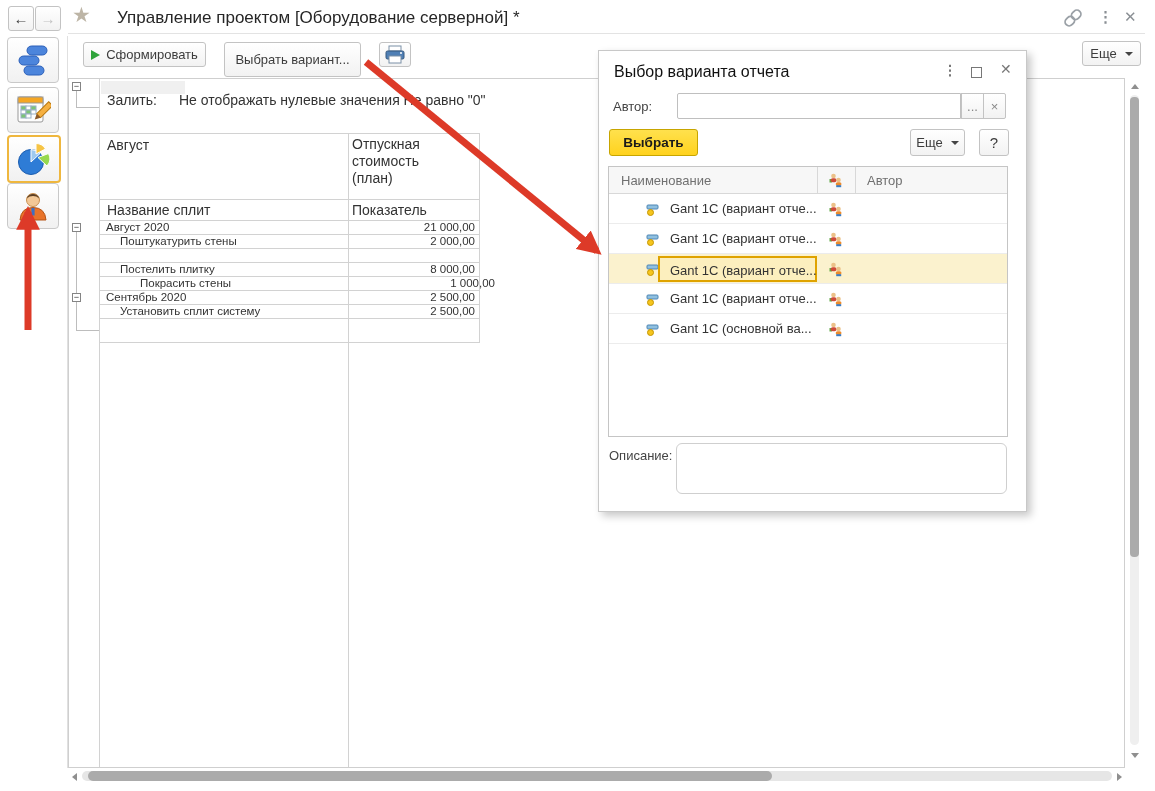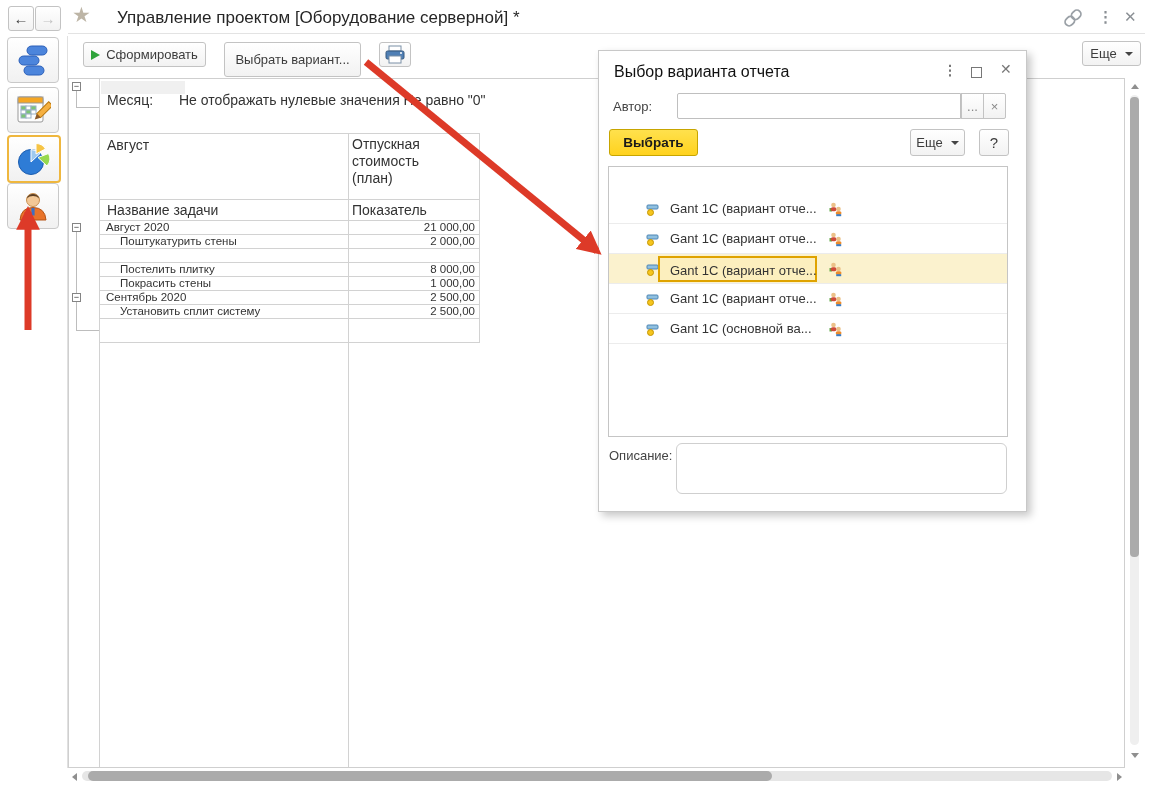--- a/index.html
+++ b/index.html
@@ -153,41 +153,41 @@
     <div class="line" style="left:30px;top:155px;width:381px;height:1px;"></div>
     <div class="line" style="left:30px;top:169px;width:381px;height:1px;"></div>
     <div class="line" style="left:30px;top:183px;width:381px;height:1px;"></div>
     <div class="line" style="left:30px;top:197px;width:381px;height:1px;"></div>
     <div class="line" style="left:30px;top:211px;width:381px;height:1px;"></div>
     <div class="line" style="left:30px;top:225px;width:381px;height:1px;"></div>
     <div class="line" style="left:30px;top:239px;width:381px;height:1px;"></div>
     <div class="line" style="left:30px;top:263px;width:381px;height:1px;"></div>
 
     <div class="abs" style="left:32px;top:2px;width:84px;height:13px;background:#f0f0f0;"></div>
-    <div class="rtxt" style="left:38px;top:13px;">Месяц:</div>
+    <div class="rtxt" style="left:38px;top:13px;">Залить:</div>
     <div class="rtxt" style="left:110px;top:13px;white-space:nowrap;">Не отображать нулевые значения Не равно "0"</div>
 
     <div class="rtxt" style="left:38px;top:58px;">Август</div>
     <div class="rtxt" style="left:283px;top:57px;width:104px;line-height:17px;">Отпускная стоимость (план)</div>
-    <div class="rtxt" style="left:38px;top:123px;">Название задачи</div>
+    <div class="rtxt" style="left:38px;top:123px;">Название сплит</div>
     <div class="rtxt" style="left:283px;top:123px;">Показатель</div>
 
     <div class="drow" style="top:141px;">
       <span class="dname" style="left:7px;">Август 2020</span>
       <span class="dval">21 000,00</span>
     </div>
     <div class="drow" style="top:155px;">
       <span class="dname" style="left:21px;">Поштукатурить стены</span>
       <span class="dval">2 000,00</span>
     </div>
     <div class="drow" style="top:183px;">
       <span class="dname" style="left:21px;">Постелить плитку</span>
       <span class="dval">8 000,00</span>
     </div>
-    <div class="drow" style="top:197px;">
+    <div class="drow" style="top:197px;margin-left:20px;">
       <span class="dname" style="left:21px;">Покрасить стены</span>
       <span class="dval">1 000,00</span>
     </div>
     <div class="drow" style="top:211px;">
       <span class="dname" style="left:7px;">Сентябрь 2020</span>
       <span class="dval">2 500,00</span>
     </div>
     <div class="drow" style="top:225px;">
       <span class="dname" style="left:21px;">Установить сплит систему</span>
       <span class="dval">2 500,00</span>
@@ -227,20 +227,34 @@
     </div>
     <div class="dlgbtn" style="left:311px;top:78px;width:55px;height:27px;">
       <span>Еще</span>
       <span class="caret"></span>
     </div>
     <div class="dlgbtn" style="left:380px;top:78px;width:30px;height:27px;font-size:15px;">
       <span>?</span>
     </div>
 
     <div class="abs" style="left:9px;top:115px;width:400px;height:271px;border:1px solid #c5c5c5;box-sizing:border-box;">
+      <div class="abs" style="left:0;top:0;width:398px;height:27px;background:#f7f7f7;border-bottom:1px solid #d8d8d8;box-sizing:border-box;">
+        <span class="abs" style="left:12px;top:6px;font-size:13px;color:#707070;">Наименование</span>
+        <svg class="abs" style="left:219px;top:5px;" width="16" height="16" viewBox="0 0 16 16">
+          <rect x="1.5" y="7" width="2.5" height="3.5" fill="#61a744"></rect>
+          <circle cx="5.5" cy="4" r="2.3" fill="#ebc188"></circle>
+          <rect x="2.7" y="6.3" width="5.8" height="4" rx="2" fill="#ce4a38"></rect>
+          <circle cx="10.5" cy="8" r="2.3" fill="#ebc188"></circle>
+          <rect x="7.7" y="10.3" width="5.8" height="3.6" rx="1.8" fill="#ec8b2d"></rect>
+          <rect x="8.2" y="13.2" width="5" height="2" fill="#3b7dc4"></rect>
+        </svg>
+        <span class="abs" style="left:258px;top:6px;font-size:13px;color:#707070;">Автор</span>
+        <div class="line" style="left:208px;top:0;width:1px;height:27px;background:#d8d8d8;"></div>
+        <div class="line" style="left:246px;top:0;width:1px;height:27px;background:#d8d8d8;"></div>
+      </div>
 
       <div class="lrow" style="top:27px;">
         <svg class="abs" style="left:36px;top:7px;" width="16" height="16" viewBox="0 0 16 16">
             <rect x="2" y="4" width="11" height="4" rx="1" fill="#8fc0e0" stroke="#4e86b4"></rect>
             <circle cx="5.5" cy="11.5" r="3" fill="#f5c51d" stroke="#c69500"></circle>
           </svg>
         <span class="nm">Gant 1C (вариант отче...</span>
         <svg class="abs" style="left:219px;top:7px;" width="16" height="16" viewBox="0 0 16 16">
             <rect x="1.5" y="7" width="2.5" height="3.5" fill="#61a744"></rect>
             <circle cx="5.5" cy="4" r="2.3" fill="#ebc188"></circle>

